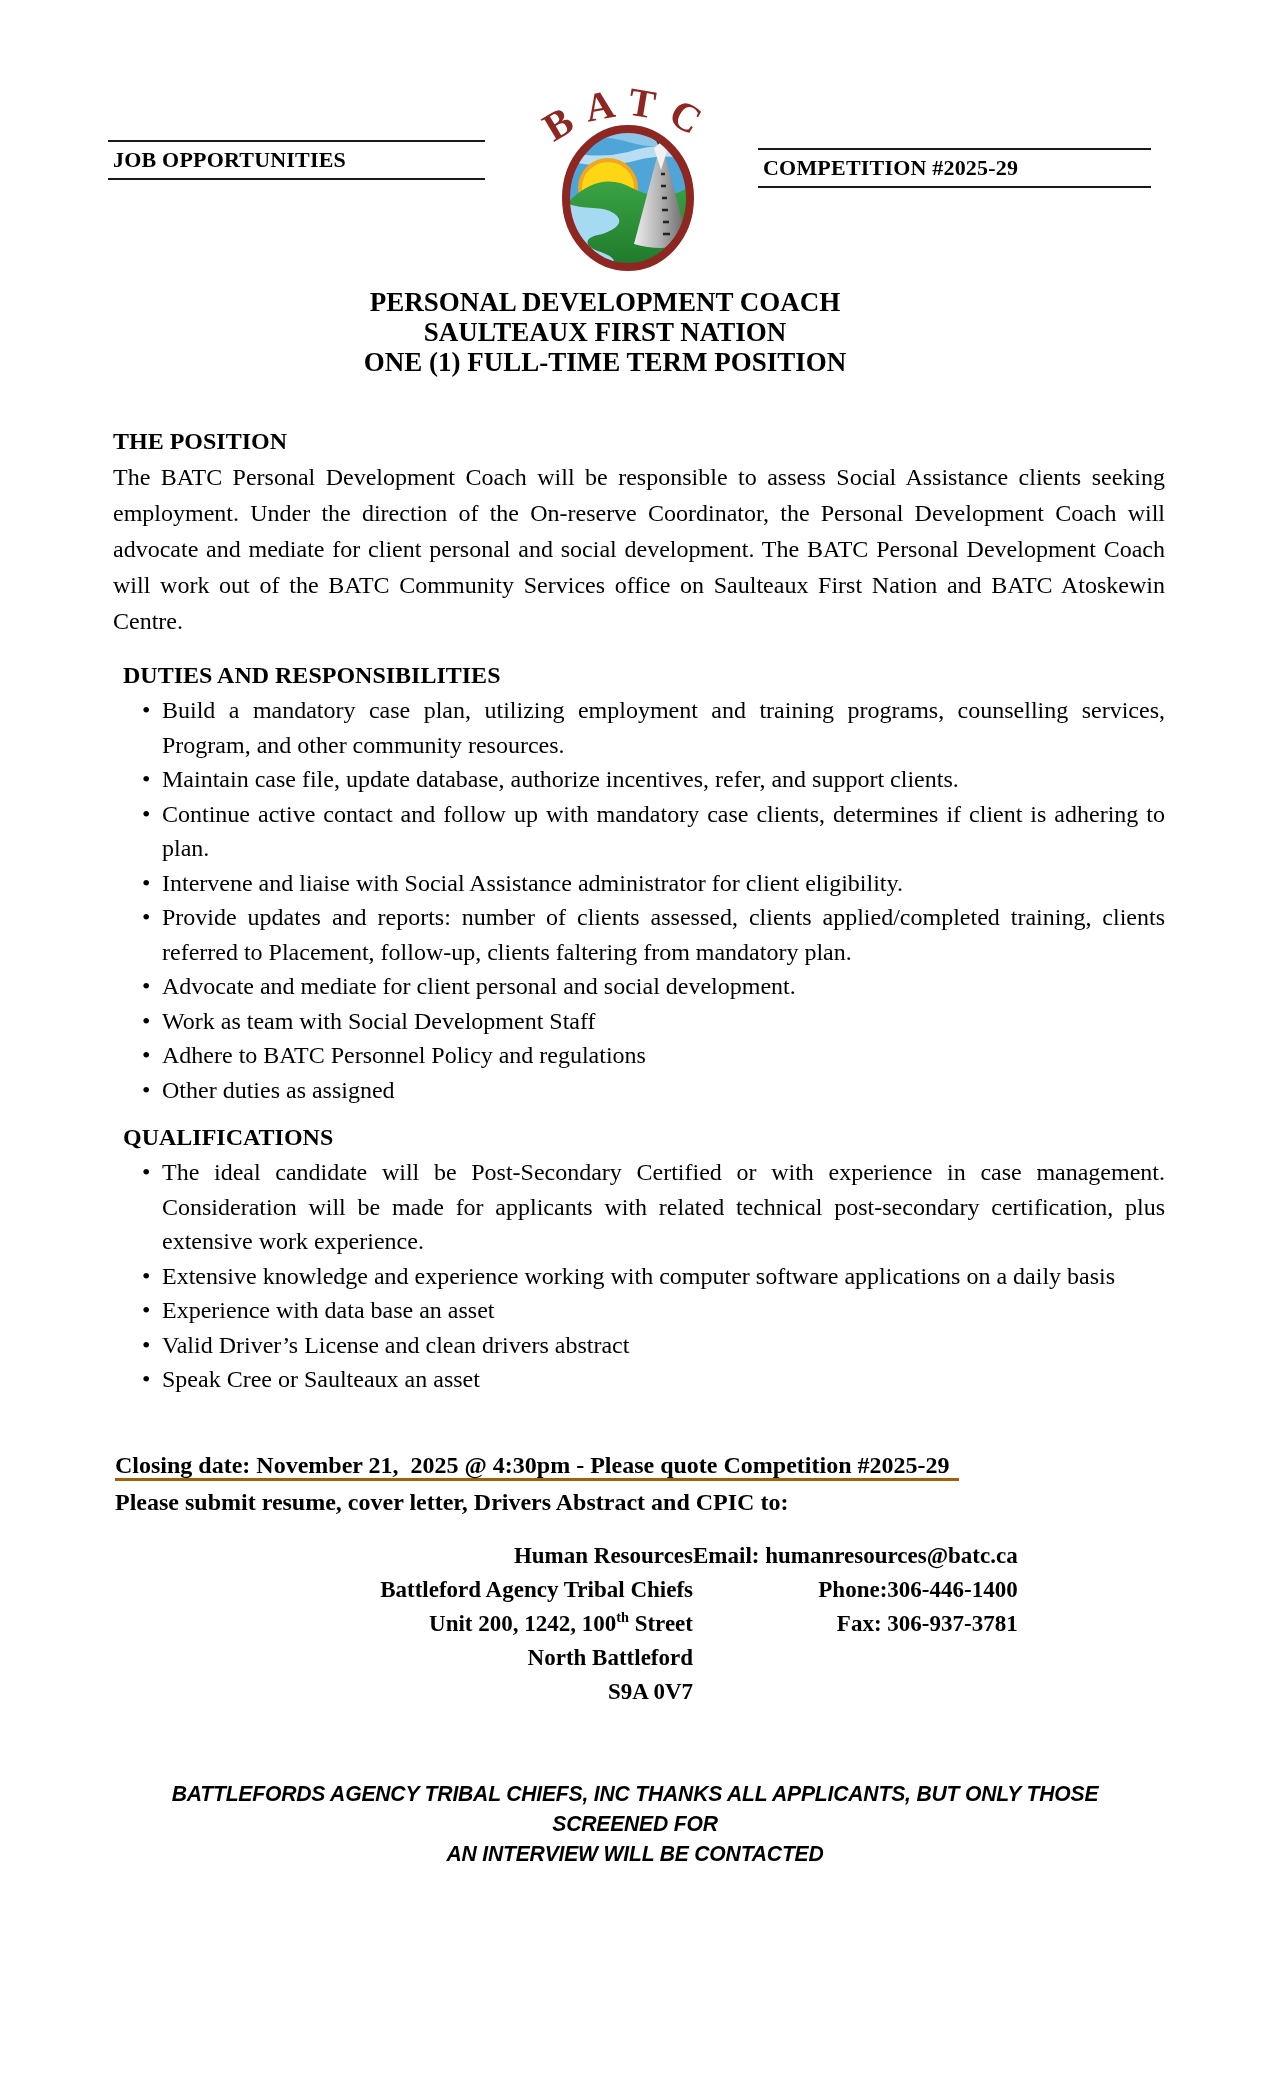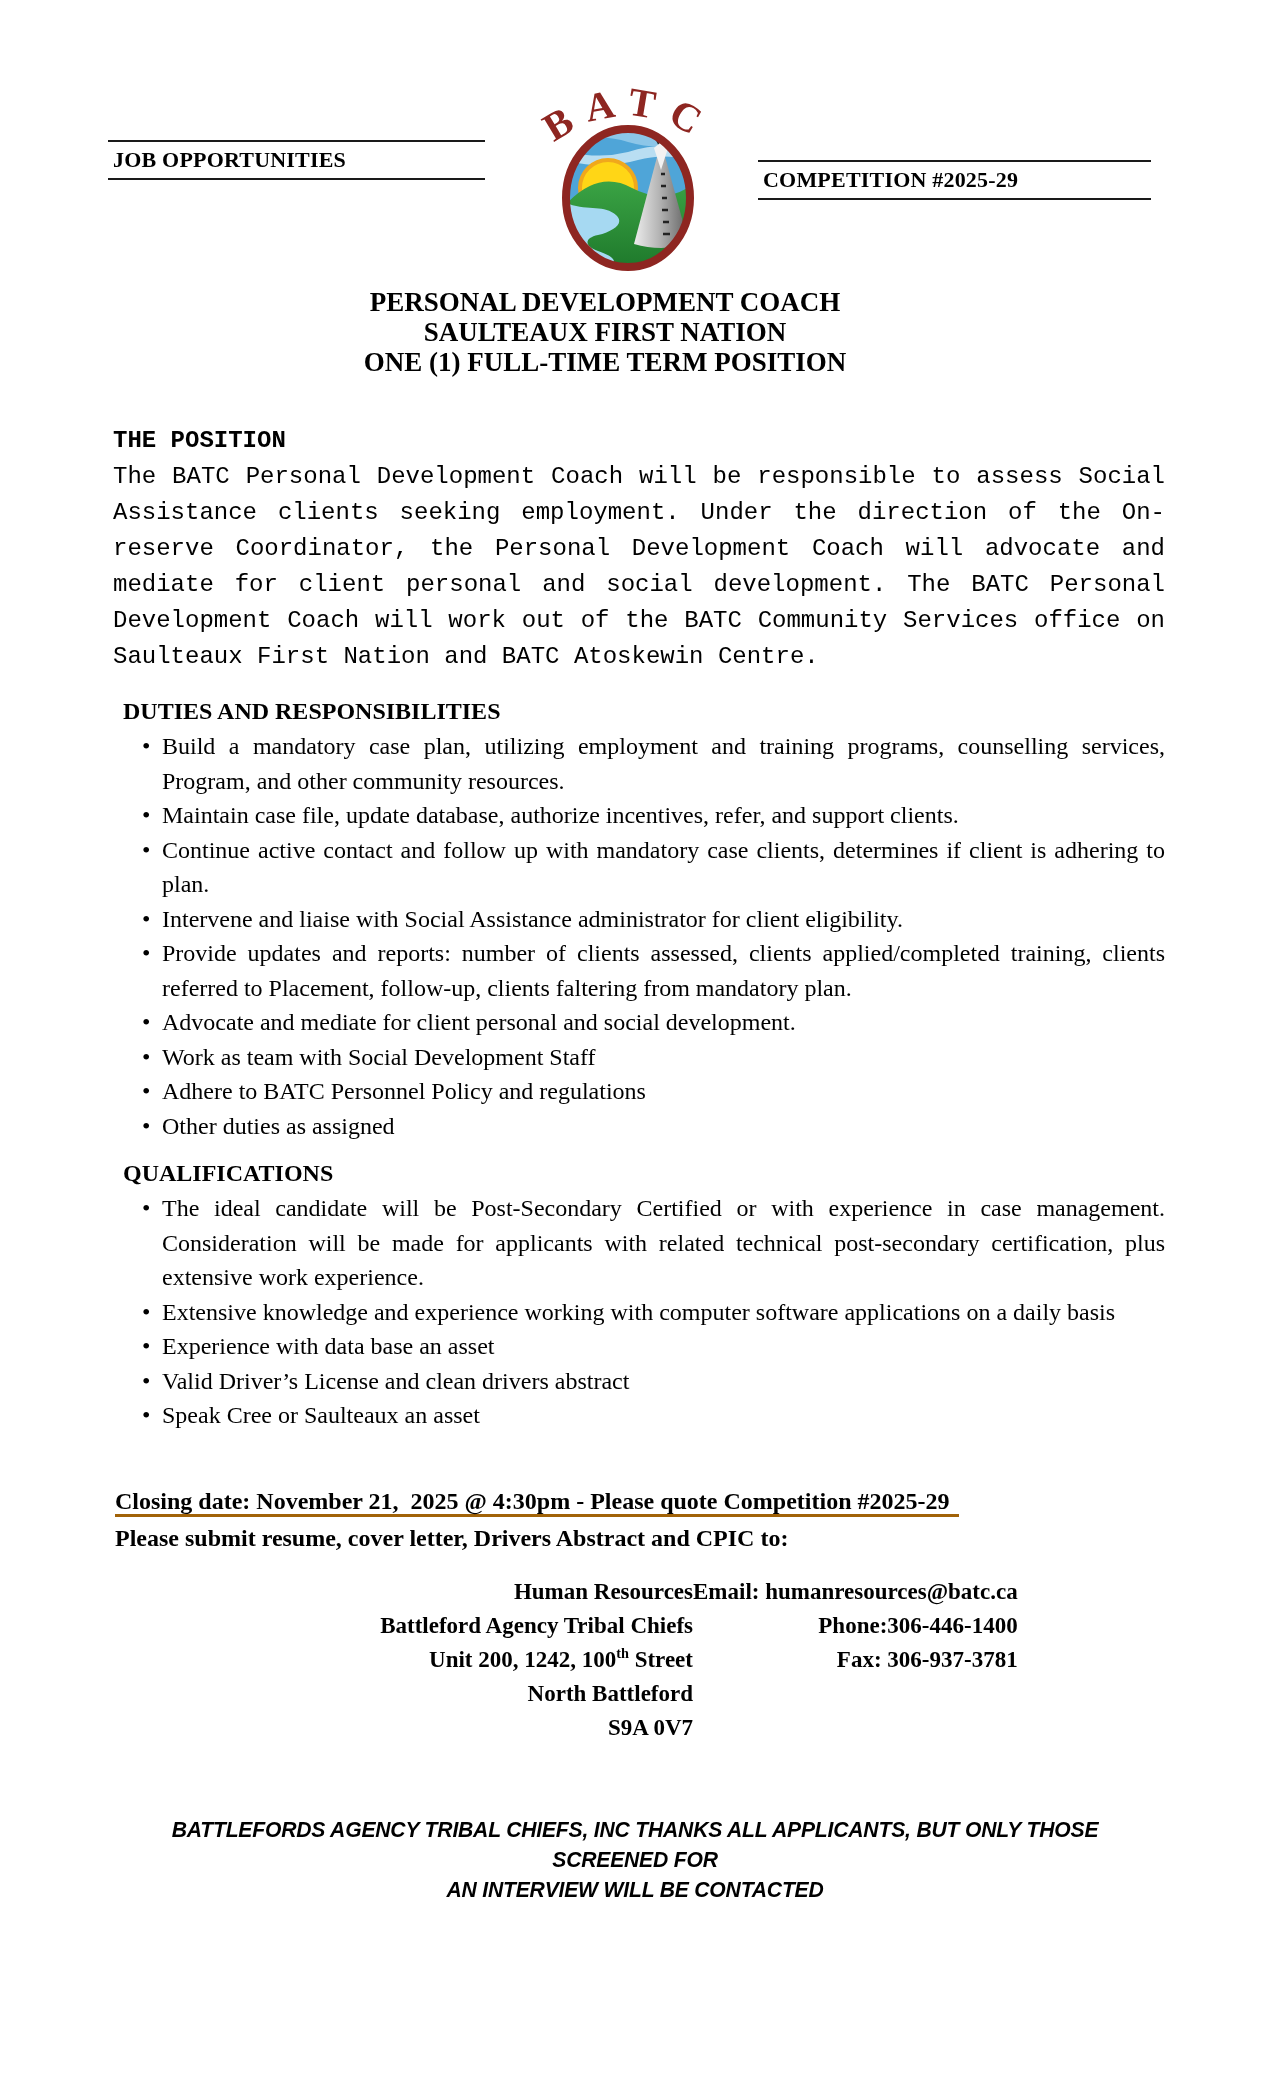--- a/index.html
+++ b/index.html
@@ -19,32 +19,32 @@
   .rule-label{
     position:absolute;
     border-top:2px solid #1a1a1a;
     border-bottom:2px solid #1a1a1a;
     font-weight:bold;font-size:22px;line-height:34px;
     padding:1px 0 1px 5px;
     letter-spacing:.2px;
     white-space:nowrap;
   }
   .rule-label.left{left:108px;top:140px;width:372px;}
-  .rule-label.right{left:758px;top:160px;width:388px;}
+  .rule-label.right{left:758px;top:148px;width:388px;}
   .logo-wrap{position:absolute;left:528px;top:52px;width:200px;height:222px;}
 
   
   .title-block{
     margin:2px 170px 11px 105px;
     text-align:center;
     font-weight:bold;font-size:27px;line-height:30px;
   }
 
   
-  .section-pos{margin-top:46px;font-family:Liberation Mono, monospace;}
+  .section-pos{margin-top:46px;}
   .h-bold{font-weight:bold;font-size:24px;line-height:36px;}
   .h-pos{margin-left:8px;}
   .h-indent{margin-left:18px;}
   .para{
     font-size:24px;line-height:36px;
     text-align:justify;
     margin:0 0 0 8px;
   }
   .duties{margin-top:18px;}
   .quals{margin-top:12px;}

